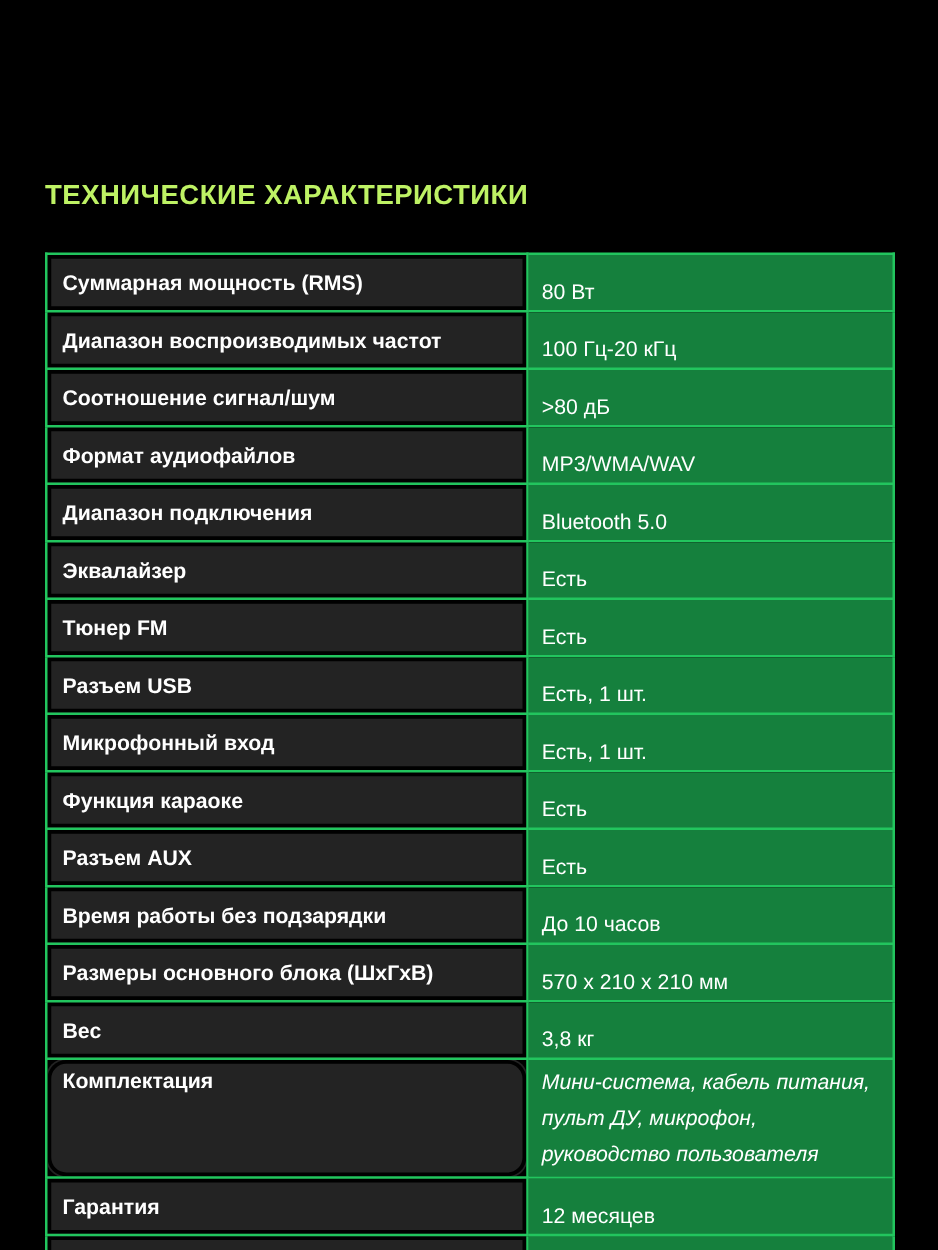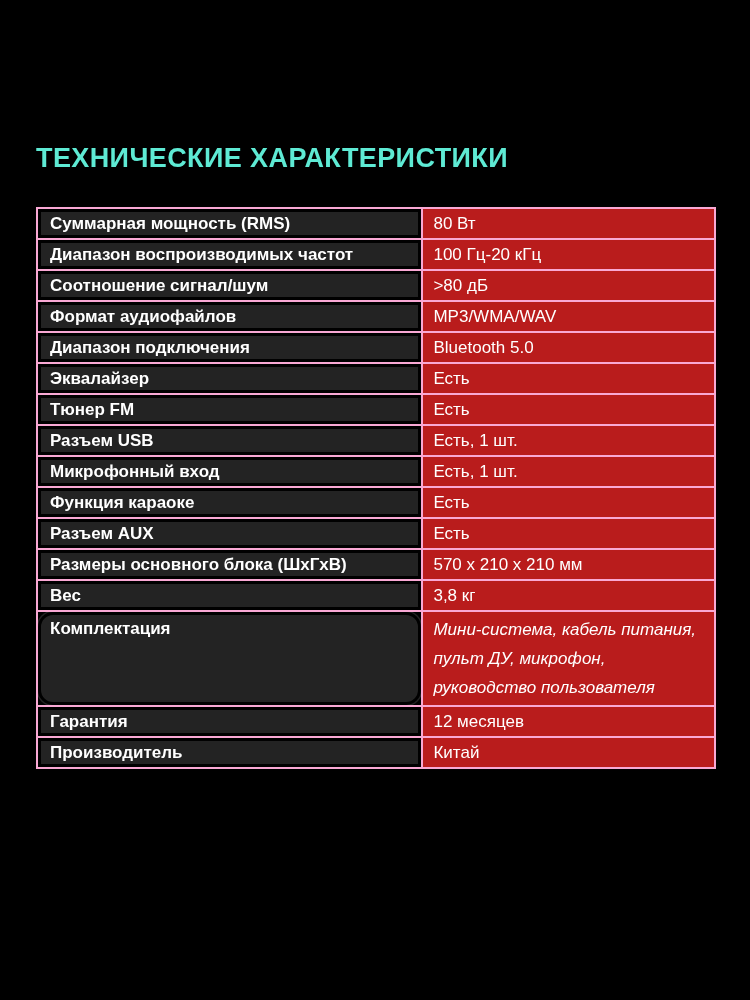--- a/index.html
+++ b/index.html
@@ -14,52 +14,52 @@
     background: #000000;
     font-family: "Liberation Sans", "DejaVu Sans", sans-serif;
     color: #ffffff;
     overflow: hidden;
   }
   .content {
     padding: 143px 34px 0 36px;
   }
   .page-title {
     margin: 0 0 33px 0;
-    font-size: 27px;
+    font-size: 22px;
     font-weight: bold;
     letter-spacing: 0.4px;
-    color: #5eead4;
+    color: #bef264;
     white-space: nowrap;
   }
   table.specs {
     border-collapse: collapse;
     width: 680px;
     table-layout: fixed;
   }
   td {
-    border: 2px solid #f9a8d4;
+    border: 2px solid #22c55e;
     font-size: 17px;
     line-height: 27px;
     color: #ffffff;
     vertical-align: middle;
     overflow: hidden;
   }
   td.name-cell {
     width: 57%;
     font-weight: bold;
     background: #232323;
     
     box-shadow: inset 0 0 0 3px #000000;
     padding: 1px 10px 1px 12px;
   }
   td.value-cell {
     width: 43%;
-    background: #b91c1c;
+    background: #15803d;
     font-weight: normal;
-    padding: 0 8px 1px 10px;
+    padding: 16px 8px 1px 10px;
   }
 </style>
 </head>
 <body>
 
 <div class="page">
   <div class="content">
 
     <h1 class="page-title">ТЕХНИЧЕСКИЕ ХАРАКТЕРИСТИКИ</h1>
 
@@ -103,20 +103,24 @@
         </tr>
         <tr>
           <td class="name-cell">Функция караоке</td>
           <td class="value-cell">Есть</td>
         </tr>
         <tr>
           <td class="name-cell">Разъем AUX</td>
           <td class="value-cell">Есть</td>
         </tr>
         <tr>
+          <td class="name-cell">Время работы без подзарядки</td>
+          <td class="value-cell">До 10 часов</td>
+        </tr>
+        <tr>
           <td class="name-cell">Размеры основного блока (ШхГхВ)</td>
           <td class="value-cell">570 х 210 х 210 мм</td>
         </tr>
         <tr>
           <td class="name-cell">Вес</td>
           <td class="value-cell">3,8 кг</td>
         </tr>
         <tr>
           <td class="name-cell" style="vertical-align: top; padding-top: 3px; border-radius: 15px;">Комплектация</td>
           <td class="value-cell" style="padding-top: 3px; padding-bottom: 3px; line-height: 29px; font-style: italic;">Мини-система, кабель питания, пульт ДУ, микрофон, руководство пользователя</td>

